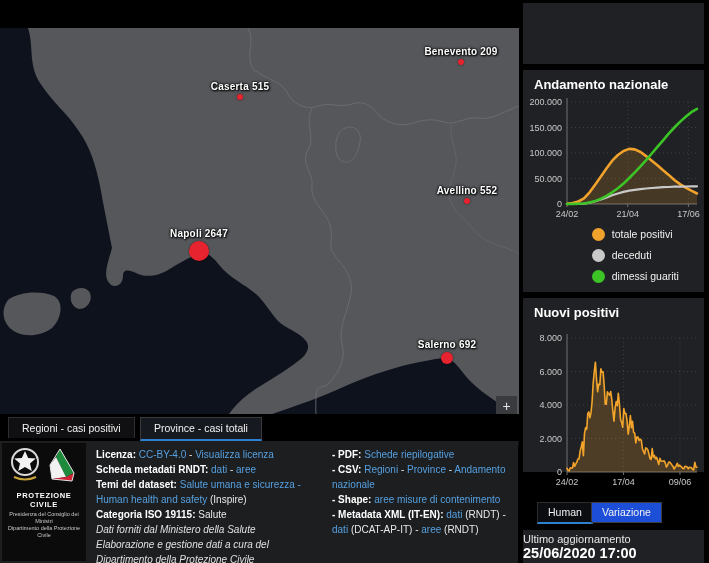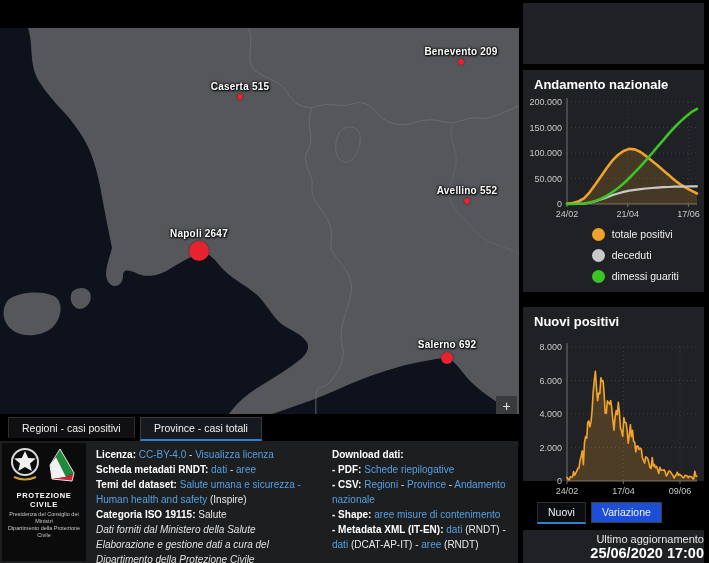--- a/index.html
+++ b/index.html
@@ -37,22 +37,22 @@
   #license-col{left:96px;width:228px;}
   #download-col{left:332px;width:182px;}
   .info-line .b{font-weight:bold;color:#fff;}
   .info-line .lk{color:#55a0e0;cursor:pointer;text-align:center;}
   .info-line .it{font-style:italic;color:#e0e0e0;}
 
   
   .rpanel{position:absolute;left:523px;width:181px;background:#202124;}
   #panel-top{top:3px;height:61px;}
   #panel-and{top:70px;height:222px;}
-  #panel-new{top:307px;height:174px;}
-  #panel-upd{top:530px;height:33px;text-align:right;color:#fff;}
+  #panel-new{top:298px;height:174px;}
+  #panel-upd{top:530px;height:33px;text-align:left;color:#fff;}
   .ptitle{padding:7px 0 0 11px;font-size:13px;font-weight:bold;color:#fff;}
   .chart{position:absolute;left:0;}
   #chart-and{top:24px;}
   #chart-new{top:26px;}
   svg text{font-family:"Liberation Sans",sans-serif;}
   .grid{stroke:#3e3e40;stroke-width:1;stroke-dasharray:1 3;}
   .axis{stroke:#707072;stroke-width:1;}
   .ylab,.xlab{fill:#c9c9c9;font-size:9px;}
   #legend{position:absolute;left:0;top:158px;width:181px;}
   .leg-item{margin:0 0 0 38%;height:21px;display:flex;align-items:flex-start;}
@@ -173,21 +173,20 @@
     </div>
     <div id="license-col" class="info-col">
         <div class="info-line"><span class="b">Licenza: </span><span class="lk">CC-BY-4.0</span><span> - </span><span class="lk">Visualizza licenza</span></div>
         <div class="info-line"><span class="b">Scheda metadati RNDT: </span><span class="lk">dati</span><span> - </span><span class="lk">aree</span></div>
         <div class="info-line"><span class="b">Temi del dataset: </span><span class="lk">Salute umana e sicurezza - Human health and safety</span><span> (Inspire)</span></div>
         <div class="info-line"><span class="b">Categoria ISO 19115: </span><span>Salute</span></div>
         <div class="info-line"><span class="it">Dati forniti dal Ministero della Salute</span></div>
         <div class="info-line"><span class="it">Elaborazione e gestione dati a cura del Dipartimento della Protezione Civile</span></div>
       </div>
     <div id="download-col" class="info-col">
-        <div class="info-line"><span class="b">Download dati:</span></div>
         <div class="info-line"><span class="b">- PDF: </span><span class="lk">Schede riepilogative</span></div>
         <div class="info-line"><span class="b">- CSV: </span><span class="lk">Regioni</span><span> - </span><span class="lk">Province</span><span> - </span><span class="lk">Andamento nazionale</span></div>
         <div class="info-line"><span class="b">- Shape: </span><span class="lk">aree misure di contenimento</span></div>
         <div class="info-line"><span class="b">- Metadata XML (IT-EN): </span><span class="lk">dati</span><span> (RNDT) - </span><span class="lk">dati</span><span> (DCAT-AP-IT) - </span><span class="lk">aree</span><span> (RNDT)</span></div>
       </div>
   </div>
 
   <div id="panel-top" class="rpanel"></div>
 
   <div id="panel-and" class="rpanel">
@@ -254,21 +253,21 @@
         <line x1="156.97" y1="148" x2="156.97" y2="151" class="axis"></line>
         <text x="156.97" y="161" class="xlab" text-anchor="middle">09/06</text>
         <line x1="44" y1="10" x2="44" y2="148" class="axis"></line>
         <line x1="44" y1="148" x2="174" y2="148" class="axis"></line>
         <path d="M44.0,144.3L45.1,146.4L46.2,146.7L47.3,143.8L48.4,144.0L49.5,144.0L50.6,138.5L51.6,142.3L52.7,140.2L53.8,138.2L54.9,135.1L56.0,135.0L57.1,127.1L58.2,123.0L59.3,117.9L60.4,131.6L61.5,109.3L62.6,103.6L63.7,105.3L64.8,89.4L65.8,87.9L66.9,93.8L68.0,88.9L69.1,77.5L70.2,58.9L71.3,47.7L72.4,38.2L73.5,54.9L74.6,67.8L75.7,60.1L76.8,60.7L77.9,44.9L79.0,48.2L80.1,47.9L81.1,60.6L82.2,80.2L83.3,80.1L84.4,67.9L85.5,69.8L86.6,71.2L87.7,67.5L88.8,75.7L89.9,87.7L91.0,97.1L92.1,83.7L93.2,77.6L94.3,81.8L95.3,69.4L96.4,79.5L97.5,95.2L98.6,98.2L99.7,103.3L100.8,84.6L101.9,89.5L103.0,89.5L104.1,97.0L105.2,110.2L106.3,102.3L107.4,91.6L108.5,103.7L109.5,97.4L110.6,108.5L111.7,109.1L112.8,118.9L113.9,113.0L115.0,113.1L116.1,116.6L117.2,115.1L118.3,116.2L119.4,124.7L120.5,127.5L121.6,130.0L122.7,123.8L123.7,124.5L124.8,125.8L125.9,129.9L127.0,134.6L128.1,135.5L129.2,124.5L130.3,133.1L131.4,131.4L132.5,134.8L133.6,133.3L134.7,136.7L135.8,140.4L136.9,134.4L137.9,136.9L139.0,137.2L140.1,137.1L141.2,136.8L142.3,139.1L143.4,143.0L144.5,141.4L145.6,138.2L146.7,138.1L147.8,139.4L148.9,141.0L150.0,142.4L151.1,145.0L152.2,143.3L153.2,141.7L154.3,139.3L155.4,142.5L156.5,141.2L157.6,142.2L158.7,143.1L159.8,144.5L160.9,144.6L162.0,142.3L163.1,142.6L164.2,143.0L165.3,144.8L166.4,143.3L167.4,143.5L168.5,143.8L169.6,145.5L170.7,145.9L171.8,138.3L172.9,143.0L174.0,143.2L174,148L44,148Z" fill="rgba(240,162,44,0.22)" stroke="none"></path>
         <path d="M44.0,144.3L45.1,146.4L46.2,146.7L47.3,143.8L48.4,144.0L49.5,144.0L50.6,138.5L51.6,142.3L52.7,140.2L53.8,138.2L54.9,135.1L56.0,135.0L57.1,127.1L58.2,123.0L59.3,117.9L60.4,131.6L61.5,109.3L62.6,103.6L63.7,105.3L64.8,89.4L65.8,87.9L66.9,93.8L68.0,88.9L69.1,77.5L70.2,58.9L71.3,47.7L72.4,38.2L73.5,54.9L74.6,67.8L75.7,60.1L76.8,60.7L77.9,44.9L79.0,48.2L80.1,47.9L81.1,60.6L82.2,80.2L83.3,80.1L84.4,67.9L85.5,69.8L86.6,71.2L87.7,67.5L88.8,75.7L89.9,87.7L91.0,97.1L92.1,83.7L93.2,77.6L94.3,81.8L95.3,69.4L96.4,79.5L97.5,95.2L98.6,98.2L99.7,103.3L100.8,84.6L101.9,89.5L103.0,89.5L104.1,97.0L105.2,110.2L106.3,102.3L107.4,91.6L108.5,103.7L109.5,97.4L110.6,108.5L111.7,109.1L112.8,118.9L113.9,113.0L115.0,113.1L116.1,116.6L117.2,115.1L118.3,116.2L119.4,124.7L120.5,127.5L121.6,130.0L122.7,123.8L123.7,124.5L124.8,125.8L125.9,129.9L127.0,134.6L128.1,135.5L129.2,124.5L130.3,133.1L131.4,131.4L132.5,134.8L133.6,133.3L134.7,136.7L135.8,140.4L136.9,134.4L137.9,136.9L139.0,137.2L140.1,137.1L141.2,136.8L142.3,139.1L143.4,143.0L144.5,141.4L145.6,138.2L146.7,138.1L147.8,139.4L148.9,141.0L150.0,142.4L151.1,145.0L152.2,143.3L153.2,141.7L154.3,139.3L155.4,142.5L156.5,141.2L157.6,142.2L158.7,143.1L159.8,144.5L160.9,144.6L162.0,142.3L163.1,142.6L164.2,143.0L165.3,144.8L166.4,143.3L167.4,143.5L168.5,143.8L169.6,145.5L170.7,145.9L171.8,138.3L172.9,143.0L174.0,143.2" fill="none" stroke="#f3a42b" stroke-width="1.6" stroke-linejoin="round" stroke-linecap="round"></path>
       </svg>
   </div>
 
   <div id="tabrow-right">
-      <div class="rtab active" style="left: 14px;">Nuovi</div>
+      <div class="rtab active" style="left: 14px;">Human</div>
       <div class="rtab" style="left: 68px;">Variazione</div>
     </div>
 
   <div id="panel-upd" class="rpanel">
     <div id="upd-label">Ultimo aggiornamento</div>
     <div id="upd-value">25/06/2020 17:00</div>
   </div>
 </div>
 
 </body></html>

